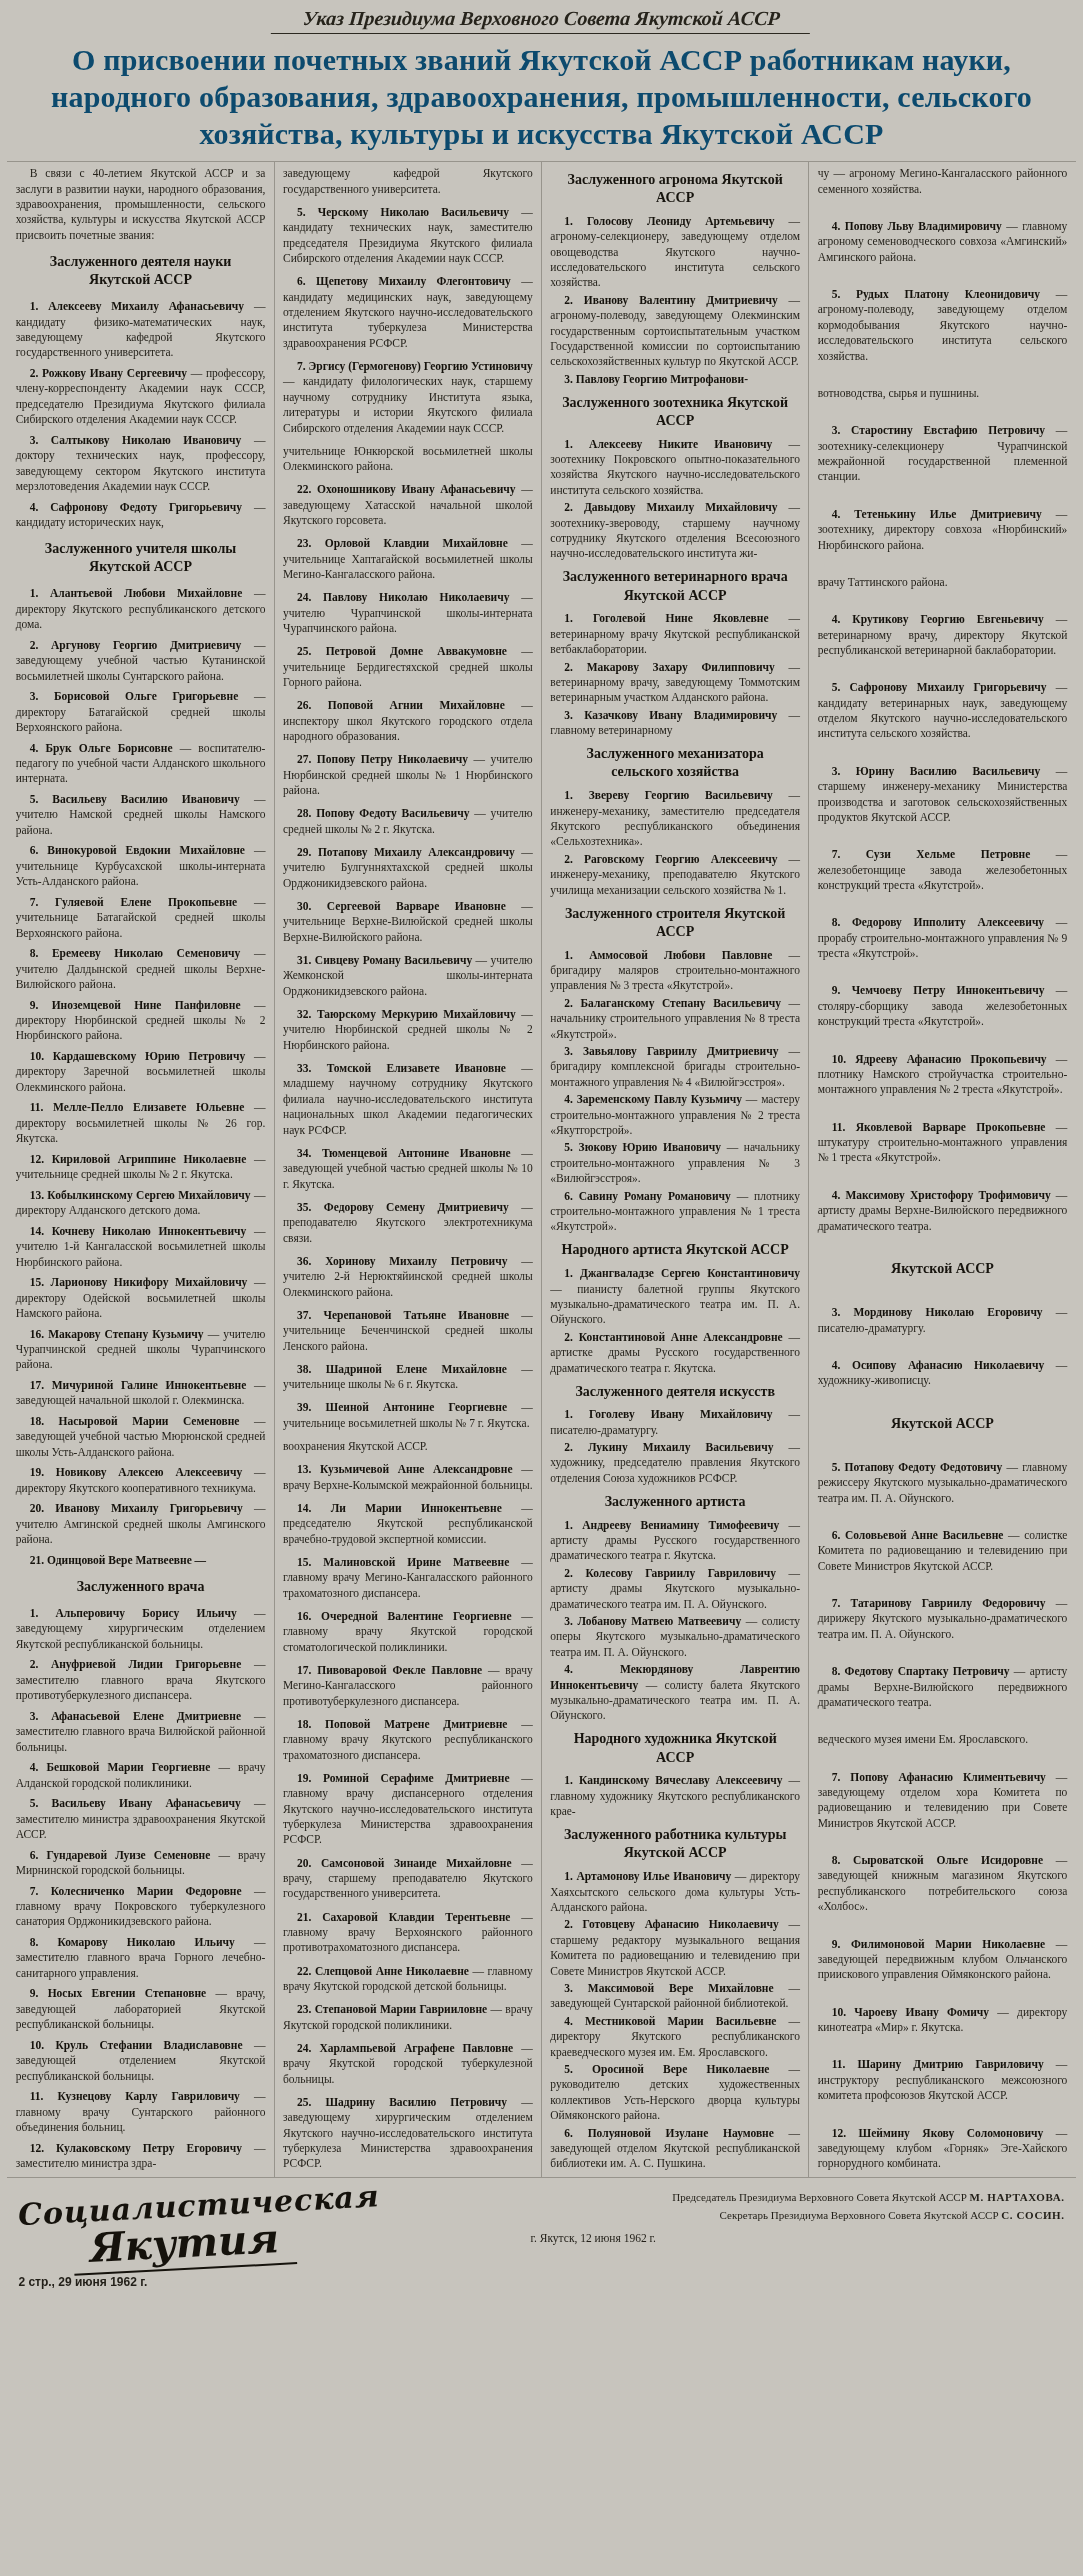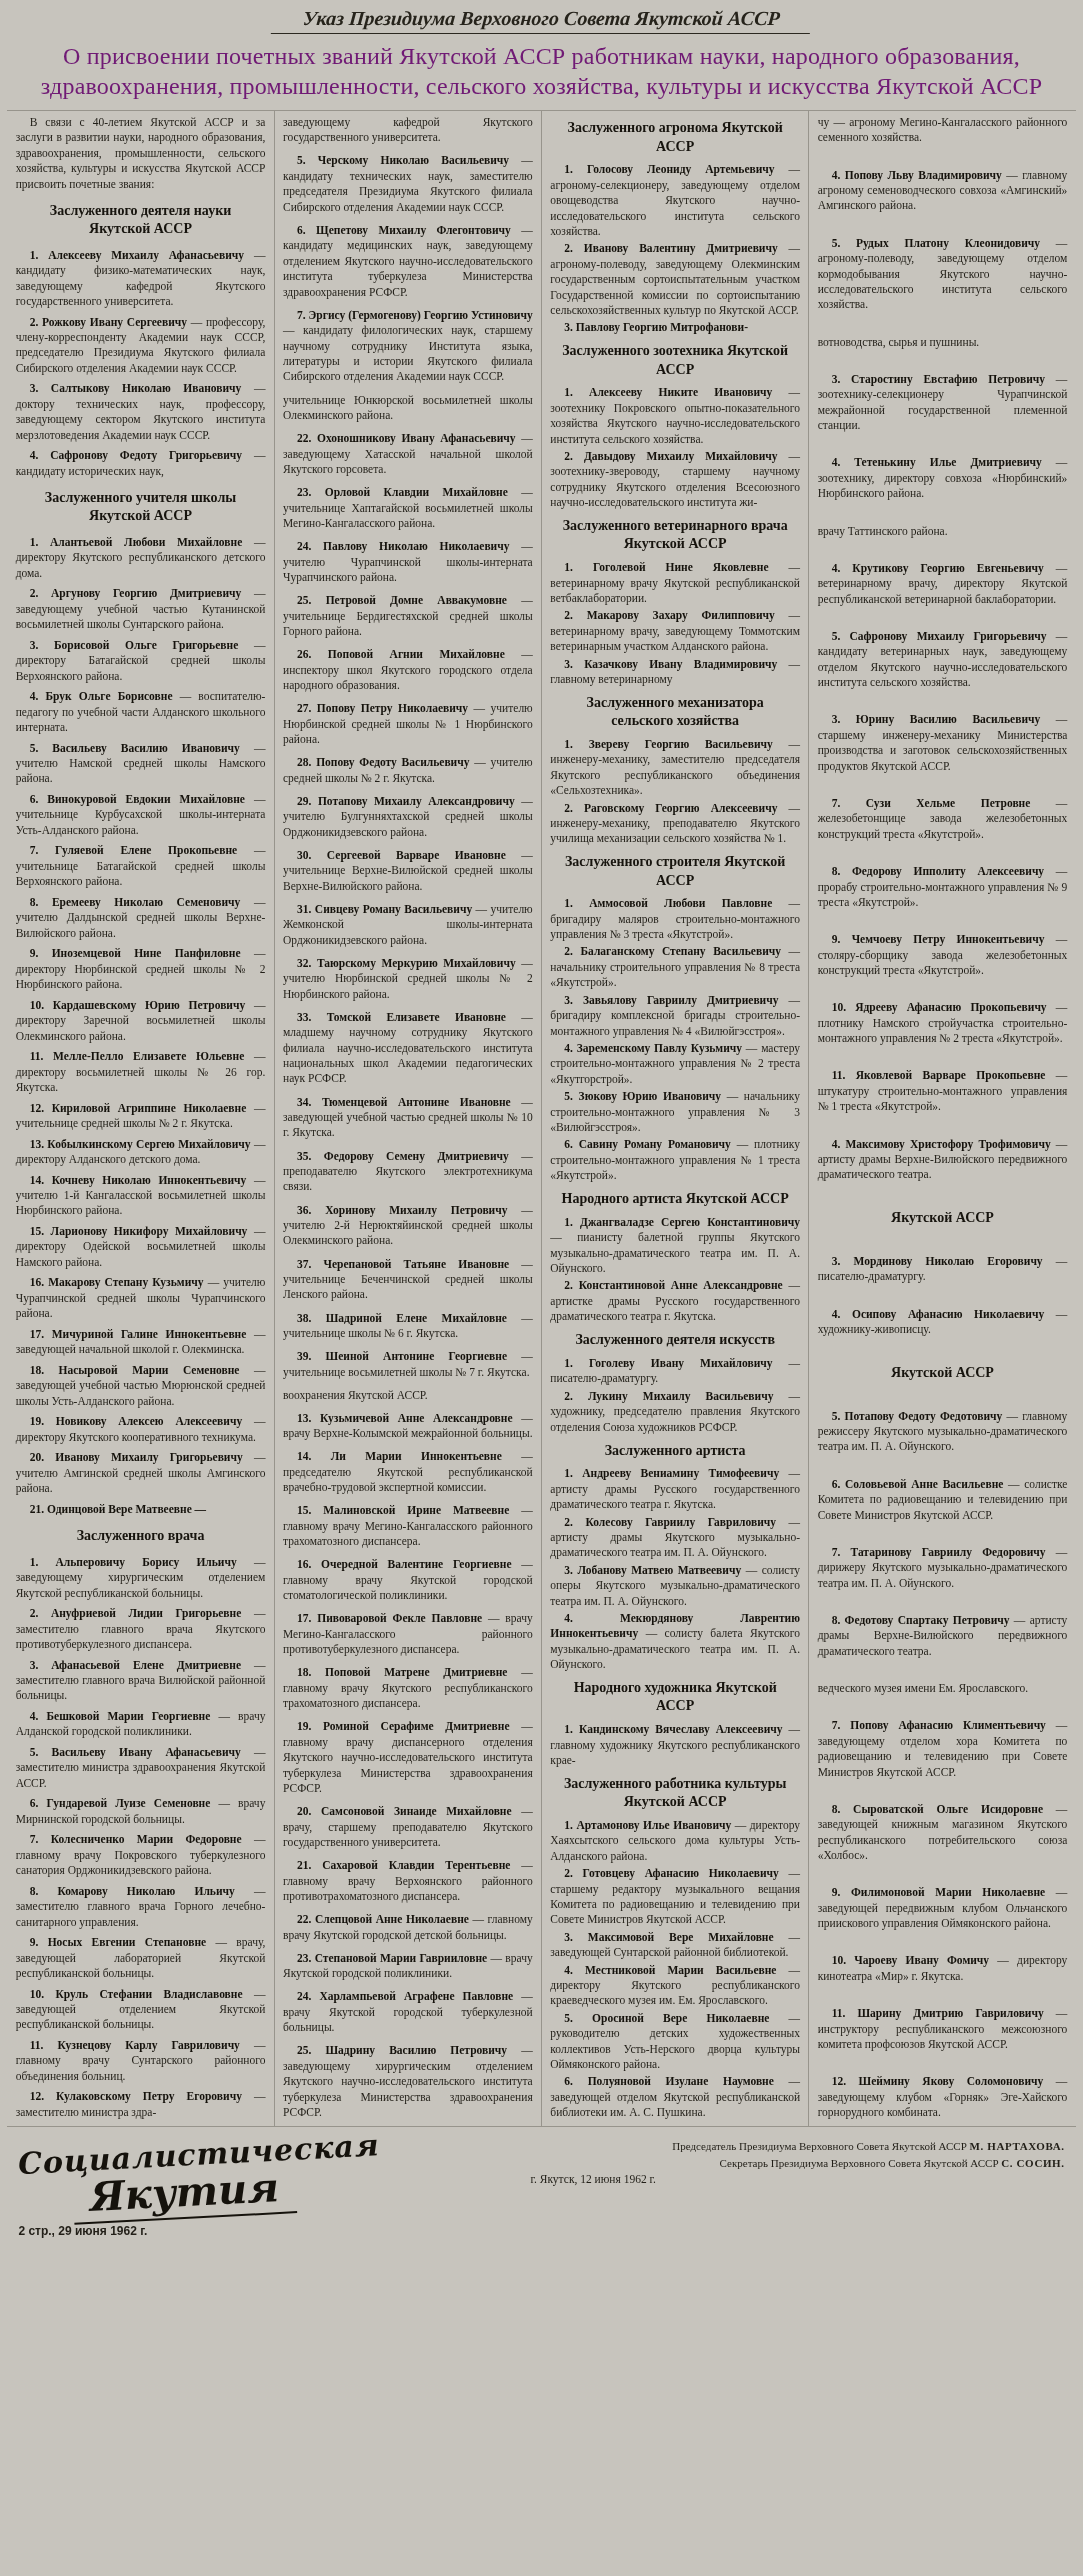--- a/index.html
+++ b/index.html
@@ -7,40 +7,40 @@
   body { display:flex; justify-content:center; }
   .page {
     width:1084px; height:2576px; background:#c7c4bd; color:#221f18;
     font-family:"Liberation Serif","DejaVu Serif",serif;
     padding:7.4px 7.4px 0; position:relative; overflow:hidden;
     box-shadow:0 0 16.6px rgba(0,0,0,.5);
   }
   .kicker { text-align:center; font-style:italic; font-weight:bold; font-size:20px; color:#26231b; }
   .kicker .swash { display:inline-block; padding:0 31px 2.8px; border-bottom:1.8px solid #2b2820; transform:skewX(-5deg); }
   .headline {
-    font-weight:normal; text-align:center; font-size:24px; line-height:1.22;
-    margin:8.3px 13px 9.2px; letter-spacing:0.2px; color:#701a75;
+    font-weight:bold; text-align:center; font-size:30px; line-height:1.22;
+    margin:8.3px 13px 9.2px; letter-spacing:0.2px; color:#0c4a6e;
   }
   .columns { display:flex; height:2016px; overflow:hidden; border-top:0.9px solid #97948c; }
   .col { flex:1 1 0; min-width:0; padding:3.7px 8.3px 5.5px; display:flex; flex-direction:column; justify-content:space-between; overflow:hidden; }
   .col + .col { border-left:0.9px solid #97948c; }
   .sec-h { font-size:14px; line-height:1.3; text-align:center; font-weight:bold; padding:4.6px 3.7px; color:#17140e; }
   p.entry, p.cont, p.intro { font-size:11.5px; line-height:1.34; text-align:justify; }
   p.entry { text-indent:14px; }
   p.intro { text-indent:14px; }
   p.entry b { color:#15120c; }
   .page-footer { display:flex; justify-content:space-between; align-items:flex-start; border-top:0.9px solid #97948c; padding:11px 11px 0; height:291px; }
   .masthead { width:313px; }
   .m1 { font-family:"DejaVu Serif",serif; font-style:italic; font-weight:bold; font-size:30px; transform:rotate(-3deg); letter-spacing:0.9px; color:#15120c; }
   .m2 { font-family:"DejaVu Serif",serif; font-style:italic; font-weight:bold; font-size:40px; transform:rotate(-3deg); margin:-5.5px 0 0 55px; display:inline-block; border-bottom:2.8px solid #15120c; padding:0 16.6px 1.8px; color:#15120c; }
   .pagedate { font-family:"Liberation Sans","DejaVu Sans",sans-serif; font-size:12px; font-weight:bold; margin-top:5px; }
   .sigs { width:534px; }
   .sig { font-size:11px; line-height:1.55; text-align:right; }
   .sig b { letter-spacing:0.6px; white-space:nowrap; }
-  .dateline { font-size:11.5px; margin-top:1px; text-align:left; }
+  .dateline { font-size:11.5px; margin-top:8px; text-align:left; }
 </style>
 </head>
 <body>
 
 <div class="page">
   <div class="kicker">
     <span class="swash">Указ Президиума Верховного Совета Якутской АССР</span>
   </div>
   <h1 class="headline">О присвоении почетных званий Якутской АССР работникам науки, народного образования, здравоохранения, промышленности, сельского хозяйства, культуры и искусства Якутской АССР</h1>
 

